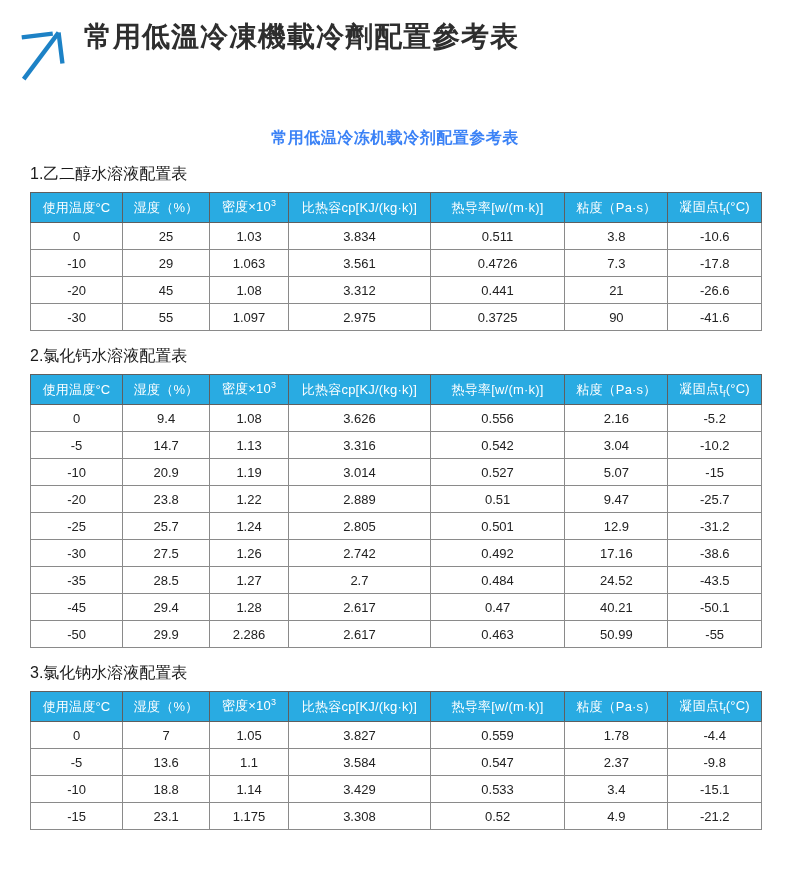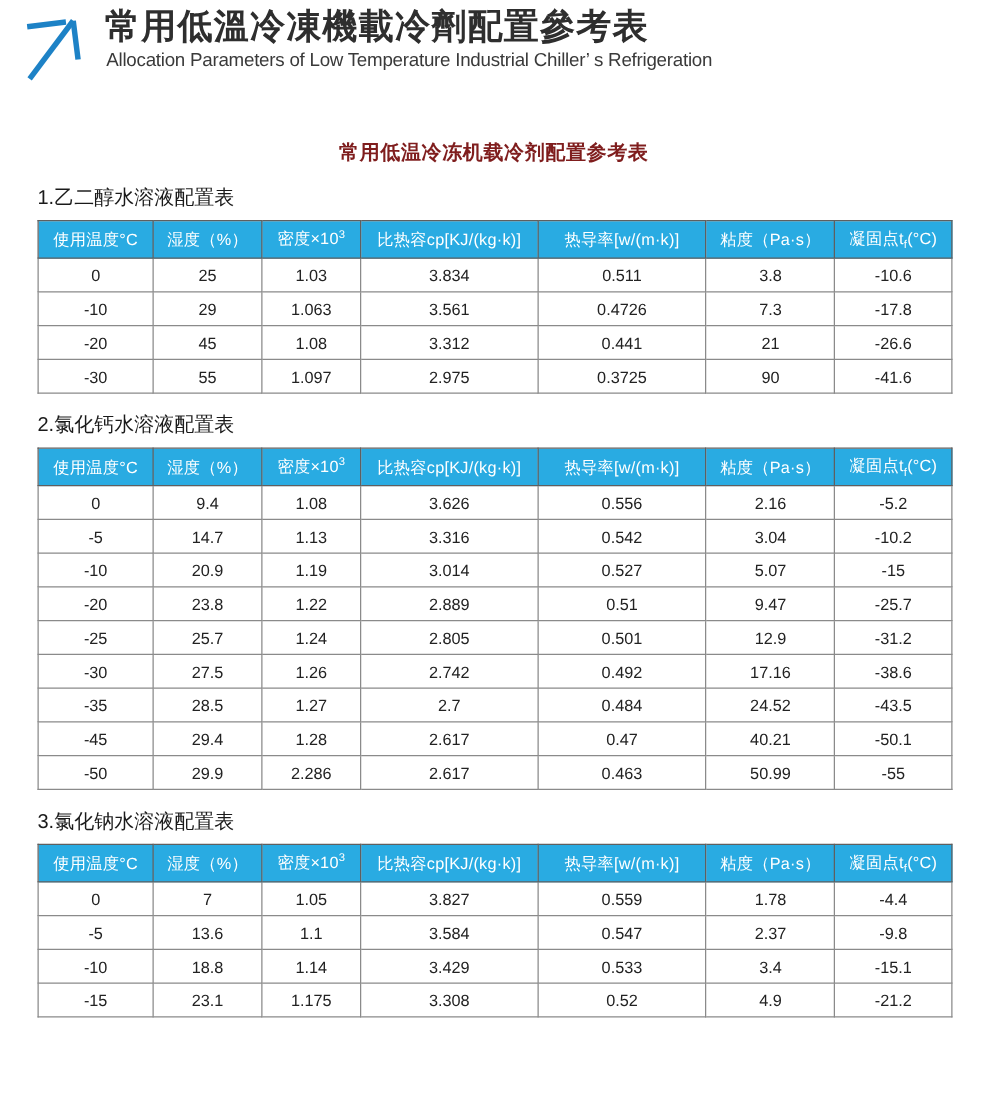--- a/index.html
+++ b/index.html
@@ -16,21 +16,21 @@
     background:#ffffff;
     font-family:"Liberation Sans","DejaVu Sans",sans-serif;
     color:var(--text-dark);
   }
   .page{width:790px;height:888px;overflow:hidden;}
 
   
   .brand{
     display:flex;
     align-items:flex-start;
-    padding:4px 0 0 14px;
+    padding:20px 0 0 14px;
   }
   .brand-logo{
     width:62px;
     height:62px;
     flex:0 0 auto;
   }
   .brand-text{margin-left:8px;}
   .brand-title{
     margin:0;
     font-size:28px;
@@ -45,21 +45,21 @@
     color:#3a3a3a;
     letter-spacing:-0.2px;
   }
 
   
   .doc-title{
     margin:46px 0 0 0;
     text-align:center;
     font-size:16px;
     font-weight:bold;
-    color:#7f1d1d;
+    color:#3b82f6;
     letter-spacing:0.5px;
   }
 
   
   .section{margin:0 28px 0 30px;}
   .section-label{
     font-size:16px;
     color:#1a1a1a;
     margin:15px 0 7px 0;
     font-weight:normal;
@@ -105,21 +105,20 @@
 <div class="page">
 
   <header class="brand">
     <svg class="brand-logo" viewBox="0 0 64 64" aria-hidden="true">
       <line x1="8" y1="18" x2="40" y2="14" stroke="#1d82c6" stroke-width="4.5"></line>
       <line x1="10" y1="61" x2="46" y2="13" stroke="#1d82c6" stroke-width="4.5"></line>
       <line x1="46" y1="13" x2="50" y2="45" stroke="#1d82c6" stroke-width="4.5"></line>
     </svg>
     <div class="brand-text">
       <h1 class="brand-title">常用低溫冷凍機載冷劑配置參考表</h1>
-      <div class="brand-subtitle">Allocation Parameters of Low Temperature Industrial Chiller’ s Refrigeration</div>
     </div>
   </header>
 
   <h2 class="doc-title">常用低温冷冻机载冷剂配置参考表</h2>
 
   <section class="section">
     <div class="section-label">1.乙二醇水溶液配置表</div>
     <table>
         <thead>
           <tr>

